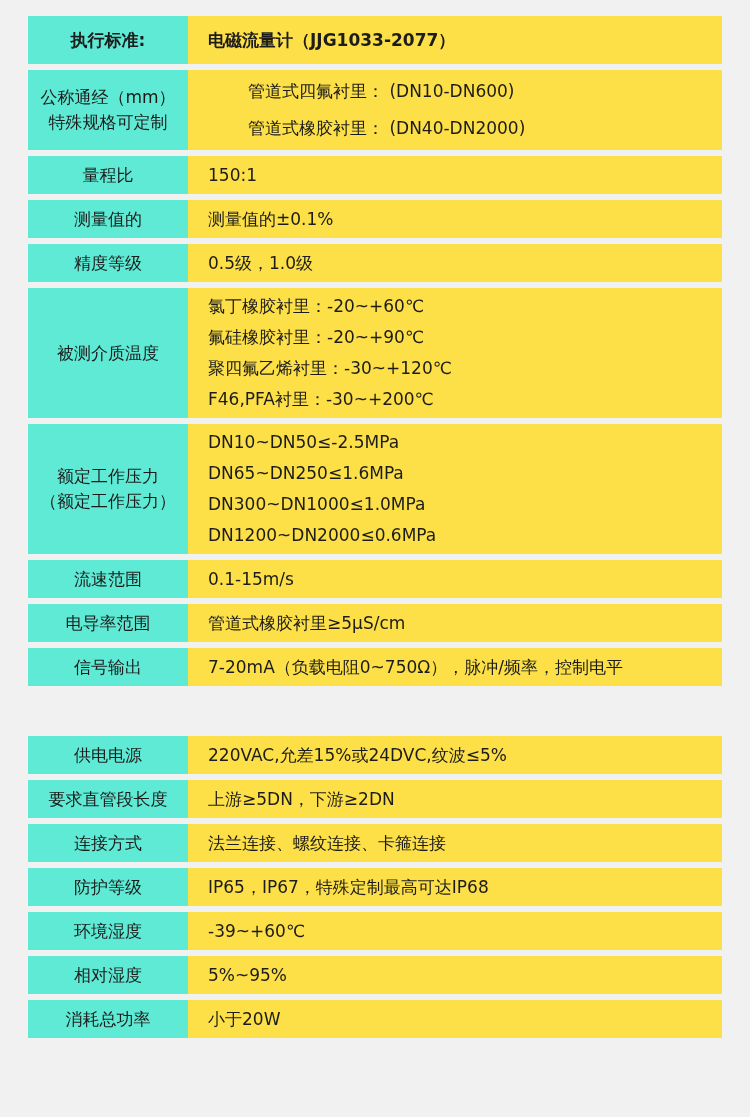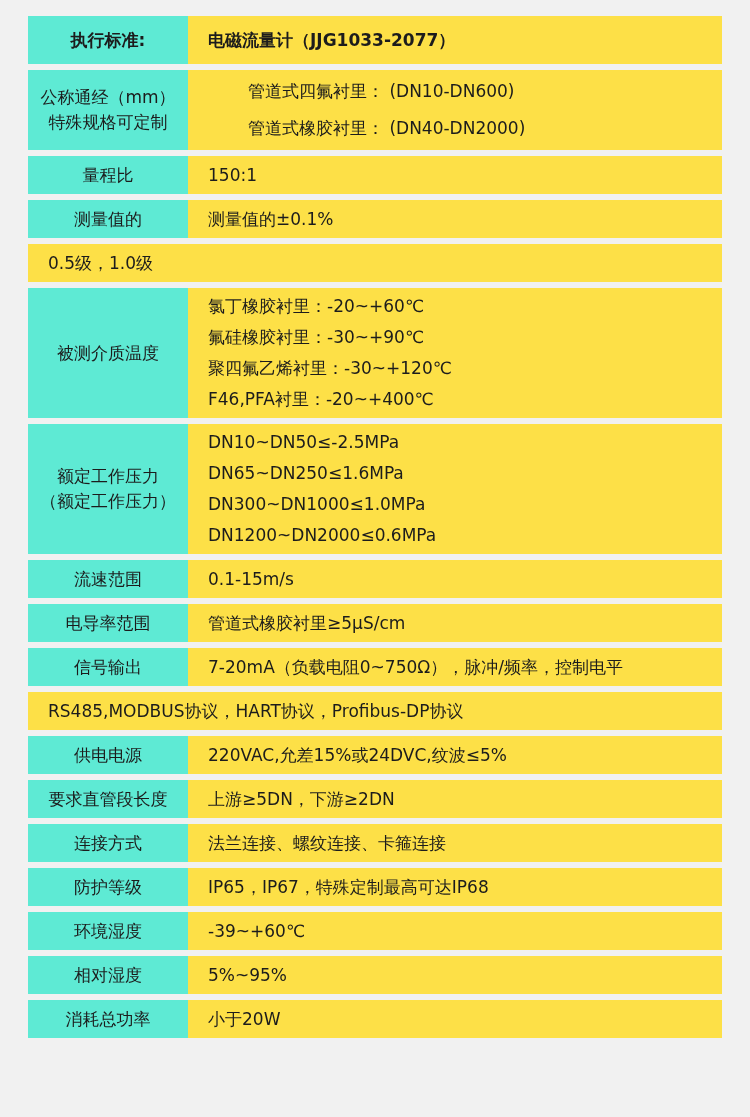--- a/index.html
+++ b/index.html
@@ -99,34 +99,37 @@
   <div class="row row-4">
     <div class="label-cell">
         <div class="label-line">测量值的</div>
       </div>
     <div class="value-cell">
         <div class="value-line">测量值的±0.1%</div>
       </div>
   </div>
 
   <div class="row row-5">
+    <div class="label-cell">
+        <div class="label-line">精度等级</div>
+      </div>
     <div class="value-cell">
         <div class="value-line">0.5级，1.0级</div>
       </div>
   </div>
 
   <div class="row row-6">
     <div class="label-cell">
         <div class="label-line">被测介质温度</div>
       </div>
     <div class="value-cell">
         <div class="value-line">氯丁橡胶衬里：-20~+60℃</div>
-        <div class="value-line">氟硅橡胶衬里：-30~+90℃</div>
+        <div class="value-line">氟硅橡胶衬里：-20~+90℃</div>
         <div class="value-line">聚四氟乙烯衬里：-30~+120℃</div>
-        <div class="value-line">F46,PFA衬里：-20~+400℃</div>
+        <div class="value-line">F46,PFA衬里：-30~+200℃</div>
       </div>
   </div>
 
   <div class="row row-7">
     <div class="label-cell">
         <div class="label-line">额定工作压力</div>
         <div class="label-line">（额定工作压力）</div>
       </div>
     <div class="value-cell">
         <div class="value-line">DN10~DN50≤-2.5MPa</div>
@@ -157,23 +160,20 @@
   <div class="row row-10">
     <div class="label-cell">
         <div class="label-line">信号输出</div>
       </div>
     <div class="value-cell">
         <div class="value-line">7-20mA（负载电阻0~750Ω），脉冲/频率，控制电平</div>
       </div>
   </div>
 
   <div class="row row-11">
-    <div class="value-cell">
-        <div class="value-line">RS485,MODBUS协议，HART协议，Profibus-DP协议</div>
-      </div>
   </div>
 
   <div class="row row-12">
     <div class="label-cell">
         <div class="label-line">供电电源</div>
       </div>
     <div class="value-cell">
         <div class="value-line">220VAC,允差15%或24DVC,纹波≤5%</div>
       </div>
   </div>

